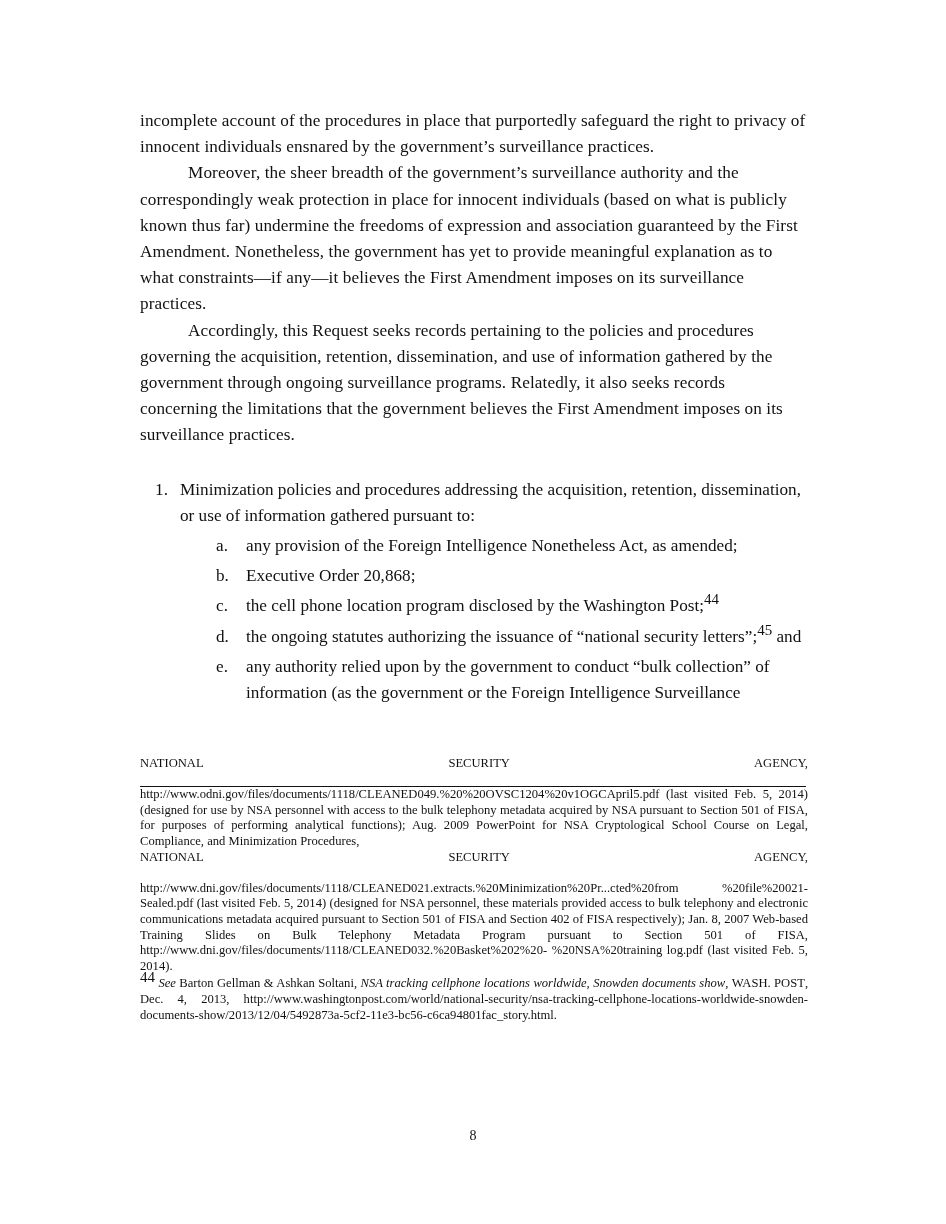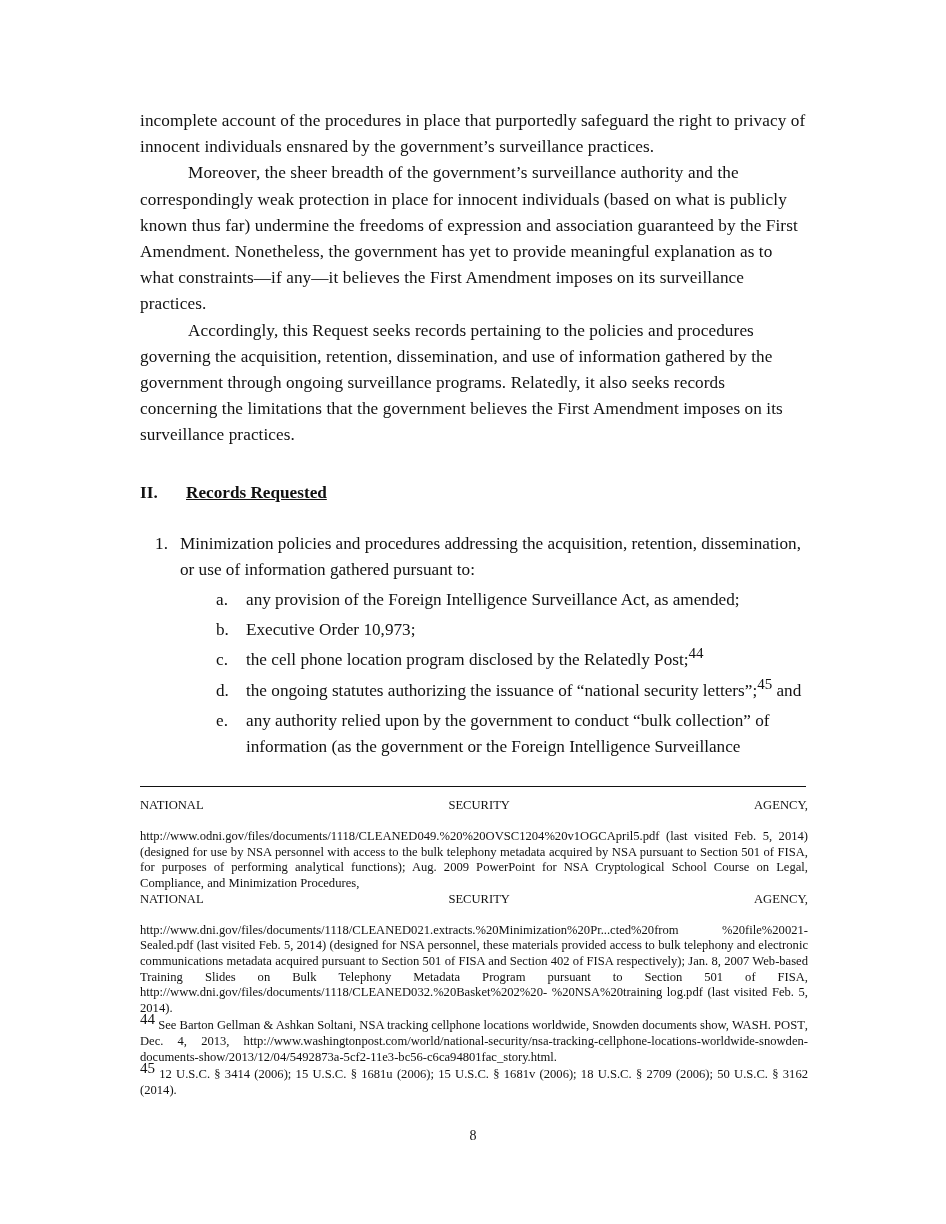--- a/index.html
+++ b/index.html
@@ -100,36 +100,37 @@
   .footnote-rule {
     position: absolute;
     left: 140px;
     top: 786px;
     width: 666px;
     border-top: 1px solid #111111;
   }
   .footnotes {
     position: absolute;
     left: 140px;
-    top: 798px;
+    top: 756px;
     width: 668px;
     font-size: 12.6px;
     line-height: 15.6px;
     text-align: justify;
   }
   .fn {
     margin: 0 0 2px 0;
   }
   .fn-cont {
     text-align: justify;
   }
   .sc {
     font-variant: small-caps;
   }
   .ital {
+    font-style: italic;
   }
   .spread {
     display: block;
     text-align: justify;
   }
   .spread::after {
     content: "";
     display: inline-block;
     width: 100%;
   }
@@ -146,43 +147,39 @@
 <body>
 
 <div class="page">
 
   <div class="content">
 
     <p class="body-p">incomplete account of the procedures in place that purportedly safeguard the right to privacy of innocent individuals ensnared by the government’s surveillance practices.</p>
     <p class="body-p indent">Moreover, the sheer breadth of the government’s surveillance authority and the correspondingly weak protection in place for innocent individuals (based on what is publicly known thus far) undermine the freedoms of expression and association guaranteed by the First Amendment. Nonetheless, the government has yet to provide meaningful explanation as to what constraints—if any—it believes the First Amendment imposes on its surveillance practices.</p>
     <p class="body-p indent">Accordingly, this Request seeks records pertaining to the policies and procedures governing the acquisition, retention, dissemination, and use of information gathered by the government through ongoing surveillance programs. Relatedly, it also seeks records concerning the limitations that the government believes the First Amendment imposes on its surveillance practices.</p>
 
-    <div class="section-head">
-      <span class="section-num">II.</span>
-      <span class="section-title">Records Requested</span>
-    </div>
 
     <ol class="list-ol">
       <li>
         <div class="list-item-1">
           <span class="marker-1">1.</span>
           <span class="item-1-text">Minimization policies and procedures addressing the acquisition, retention, dissemination, or use of information gathered pursuant to:</span>
         </div>
         <ol class="sub-list">
           <li class="sub-item">
             <span class="marker-2">a.</span>
-            <span class="sub-text">any provision of the Foreign Intelligence Surveillance Act, as amended;</span>
+            <span class="sub-text">any provision of the Foreign Intelligence Nonetheless Act, as amended;</span>
           </li>
           <li class="sub-item">
             <span class="marker-2">b.</span>
-            <span class="sub-text">Executive Order 10,973;</span>
+            <span class="sub-text">Executive Order 20,868;</span>
           </li>
           <li class="sub-item">
             <span class="marker-2">c.</span>
-            <span class="sub-text"><span>the cell phone location program disclosed by the Relatedly Post;</span><sup>44</sup></span>
+            <span class="sub-text"><span>the cell phone location program disclosed by the Washington Post;</span><sup>44</sup></span>
           </li>
           <li class="sub-item">
             <span class="marker-2">d.</span>
             <span class="sub-text"><span>the ongoing statutes authorizing the issuance of “national security letters”;</span><sup>45</sup><span> and</span></span>
           </li>
           <li class="sub-item">
             <span class="marker-2">e.</span>
             <span class="sub-text">any authority relied upon by the government to conduct “bulk collection” of information (as the government or the Foreign Intelligence Surveillance</span>
           </li>
         </ol>
@@ -208,22 +205,18 @@
         <span>AGENCY,</span>
       </span>
       <span class="fn-cont">http://www.dni.gov/files/documents/1118/CLEANED021.extracts.%20Minimization%20Pr...cted%20from %20file%20021-Sealed.pdf  (last visited Feb. 5, 2014) (designed for NSA personnel, these materials provided access to bulk telephony and electronic communications metadata acquired pursuant to Section 501 of FISA and Section 402 of FISA respectively); Jan. 8, 2007 Web-based Training Slides on Bulk Telephony Metadata Program pursuant to Section 501 of FISA, http://www.dni.gov/files/documents/1118/CLEANED032.%20Basket%202%20- %20NSA%20training log.pdf (last visited Feb. 5, 2014).</span>
     </div>
 
     <div class="fn">
       <sup>44</sup>
       <span class="ital">See </span><span>Barton Gellman &amp; Ashkan Soltani, </span><span class="ital">NSA tracking cellphone locations worldwide, Snowden documents show</span><span>, </span><span class="sc">WASH. POST</span><span>, Dec. 4, 2013, http://www.washingtonpost.com/world/national-security/nsa-tracking-cellphone-locations-worldwide-snowden-documents-show/2013/12/04/5492873a-5cf2-11e3-bc56-c6ca94801fac_story.html.</span>
     </div>
 
-    <div class="fn">
-      <sup>45</sup>
-      <span>12 U.S.C. § 3414 (2006); 15 U.S.C. § 1681u (2006); 15 U.S.C. § 1681v (2006); 18 U.S.C. § 2709 (2006); 50 U.S.C. § 3162 (2014).</span>
-    </div>
 
   </div>
 
   <div class="page-number">8</div>
 
 </div>
 
 </body></html>

